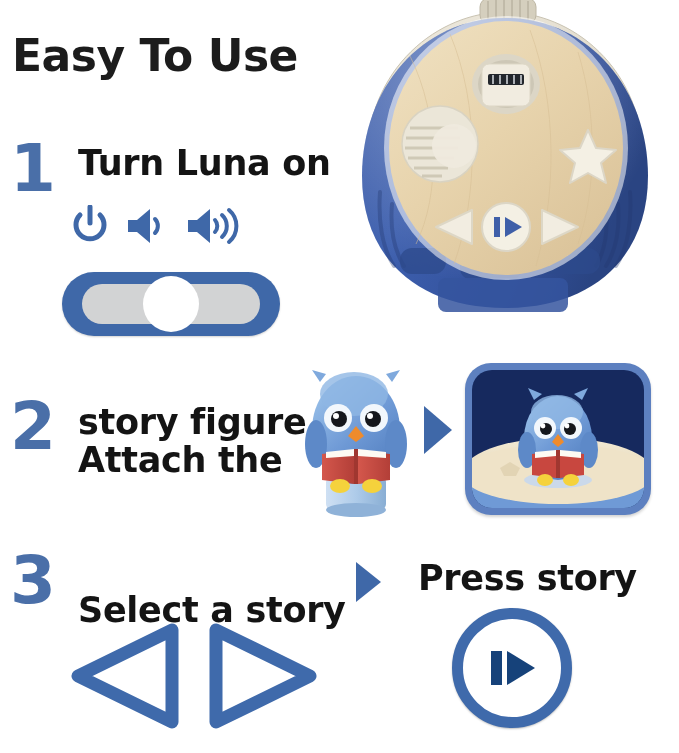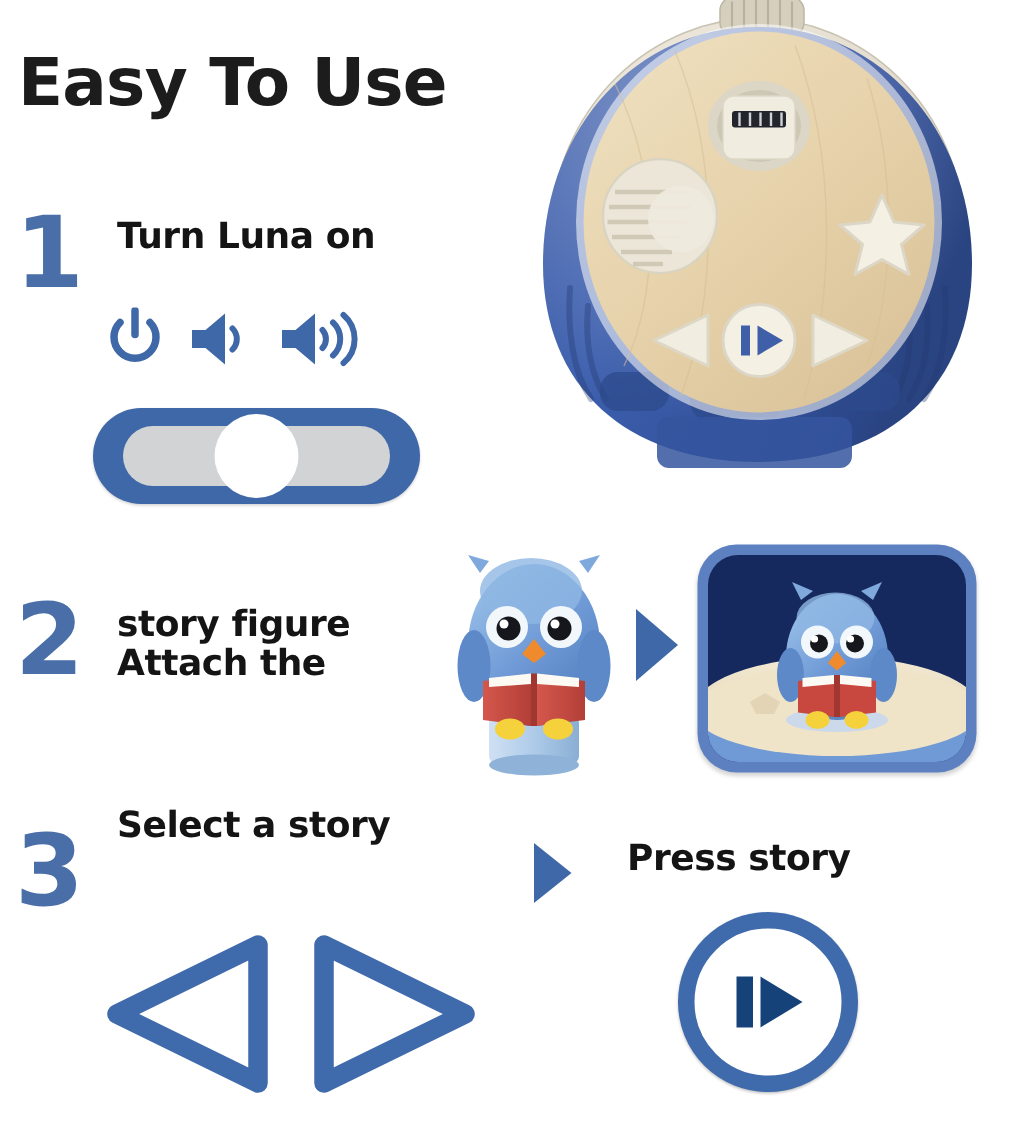--- a/index.html
+++ b/index.html
@@ -20,21 +20,21 @@
 
   
   .stepnum{
     position:absolute;
     font-size:66px;font-weight:bold;line-height:1;
     color:#4a6fa8;
     font-family:"DejaVu Sans", sans-serif;
   }
   .steptext{
     position:absolute;
-    font-size:24px;font-weight:bold;line-height:1.08;
+    font-size:35px;font-weight:bold;line-height:1.08;
     color:#141414;letter-spacing:-0.3px;
     font-family:"DejaVu Sans", sans-serif;
   }
 
   
   #step1-num{left:10px;top:136px;}
   #step1-text{left:78px;top:145px;}
 
   .icon-row{position:absolute;left:70px;top:205px;display:flex;align-items:center;gap:14px;}
   .icon-row svg{display:block;}
@@ -67,21 +67,21 @@
     padding:7px;box-sizing:border-box;
     box-shadow:0 2px 3px rgba(0,0,0,.18);
   }
   .inset-inner{
     width:100%;height:100%;border-radius:20px;
     background:#16295e;position:relative;overflow:hidden;
   }
 
   
   #step3-num{left:10px;top:548px;}
-  #step3-text{left:78px;top:538px;}
+  #step3-text{left:78px;top:592px;}
   #step3-text2{left:418px;top:560px;}
   .arrow-2{position:absolute;left:354px;top:560px;}
 
   .tri-btns{position:absolute;left:60px;top:614px;display:flex;gap:16px;}
   .playbtn{
     position:absolute;left:452px;top:608px;width:120px;height:120px;
     border-radius:50%;border:11px solid #3f6aab;
     background:#fff;box-sizing:border-box;
     display:flex;align-items:center;justify-content:center;
     box-shadow:0 1px 2px rgba(0,0,0,.25);

